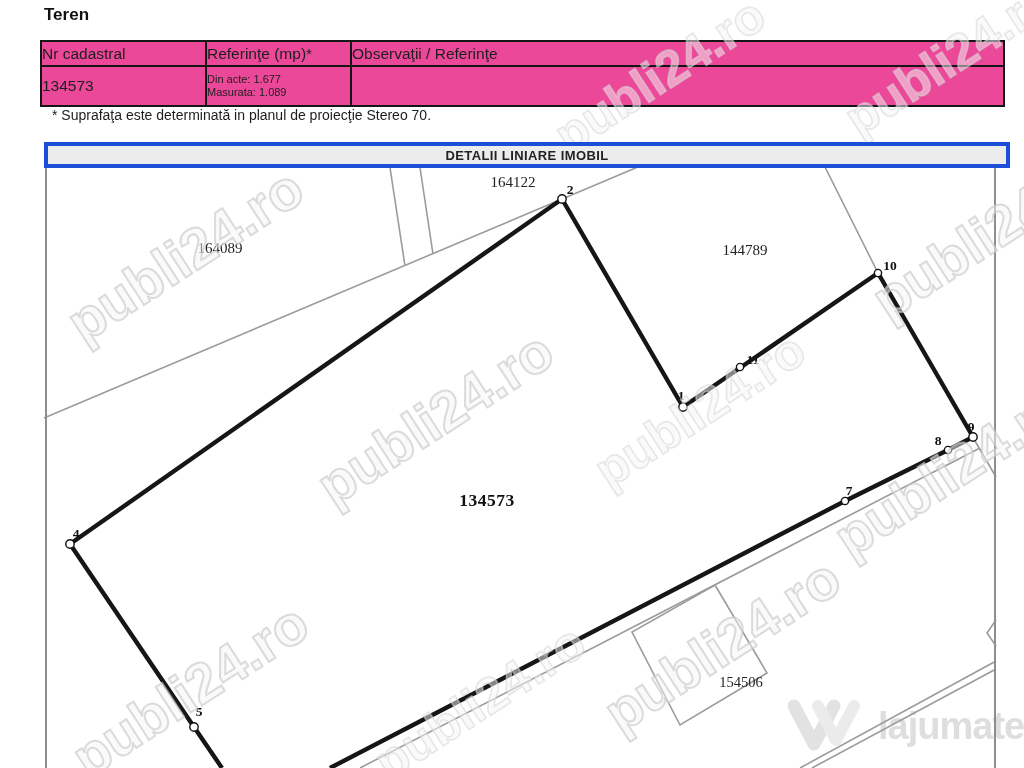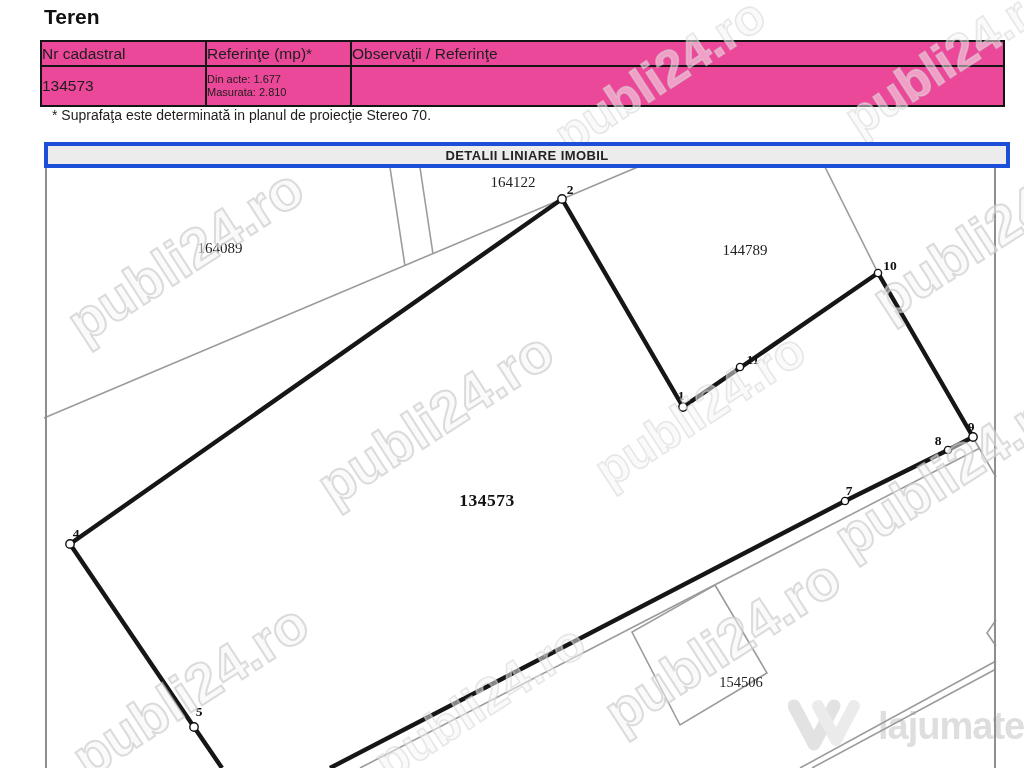--- a/index.html
+++ b/index.html
@@ -2,21 +2,21 @@
 <html><head>
 <meta charset="utf-8">
 <style>
   html,body{margin:0;padding:0;}
   body{
     width:1024px;height:768px;position:relative;overflow:hidden;
     background:#ffffff;font-family:"Liberation Sans",sans-serif;color:#1a1a1a;
   }
   
   .doc-title{
-    position:absolute;left:44px;top:5px;font-size:21px;font-weight:bold;color:#111;
+    position:absolute;left:44px;top:5px;font-size:17px;font-weight:bold;color:#111;
   }
   table.cad{
     position:absolute;left:40px;top:40px;width:965px;border-collapse:collapse;
     table-layout:fixed;
   }
   table.cad th,table.cad td{
     border:2px solid #151515;font-weight:normal;font-size:15.5px;color:#1d1d1d;
     padding:0;text-align:left;vertical-align:middle;background:#ec4899;
   }
   table.cad th{height:23px;}
@@ -71,21 +71,21 @@
   <tbody>
       <tr>
     <th>Nr cadastral</th>
     <th>Referinţe (mp)*</th>
     <th>Observaţii / Referinţe</th>
   </tr>
   <tr>
     <td>134573</td>
     <td>
       <div class="sup-lines">Din acte: 1.677</div>
-      <div class="sup-lines">Masurata: 2.810</div>
+      <div class="sup-lines">Masurata: 1.089</div>
     </td>
     <td></td>
   </tr>
 </tbody>
   </table>
 
 <div class="footnote">* Suprafaţa este determinată in planul de proiecţie Stereo 70.</div>
 
 <div class="map-titlebar">
   <span>DETALII LINIARE IMOBIL</span>

